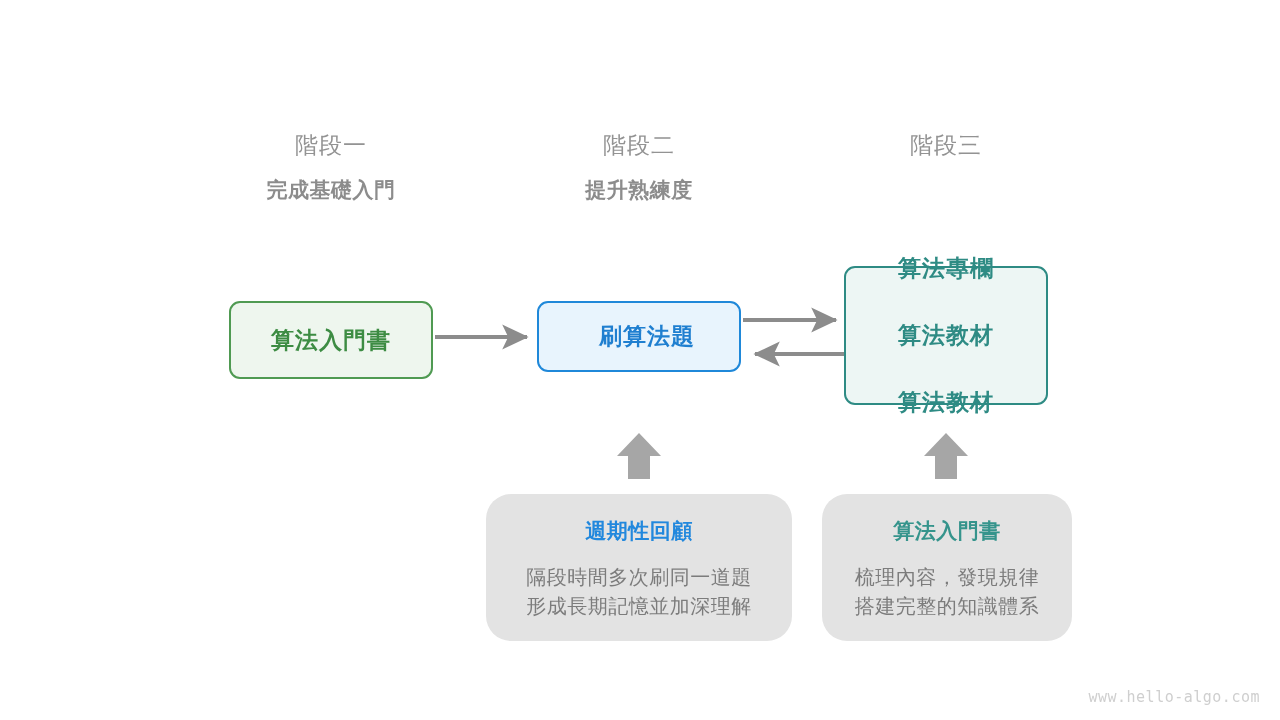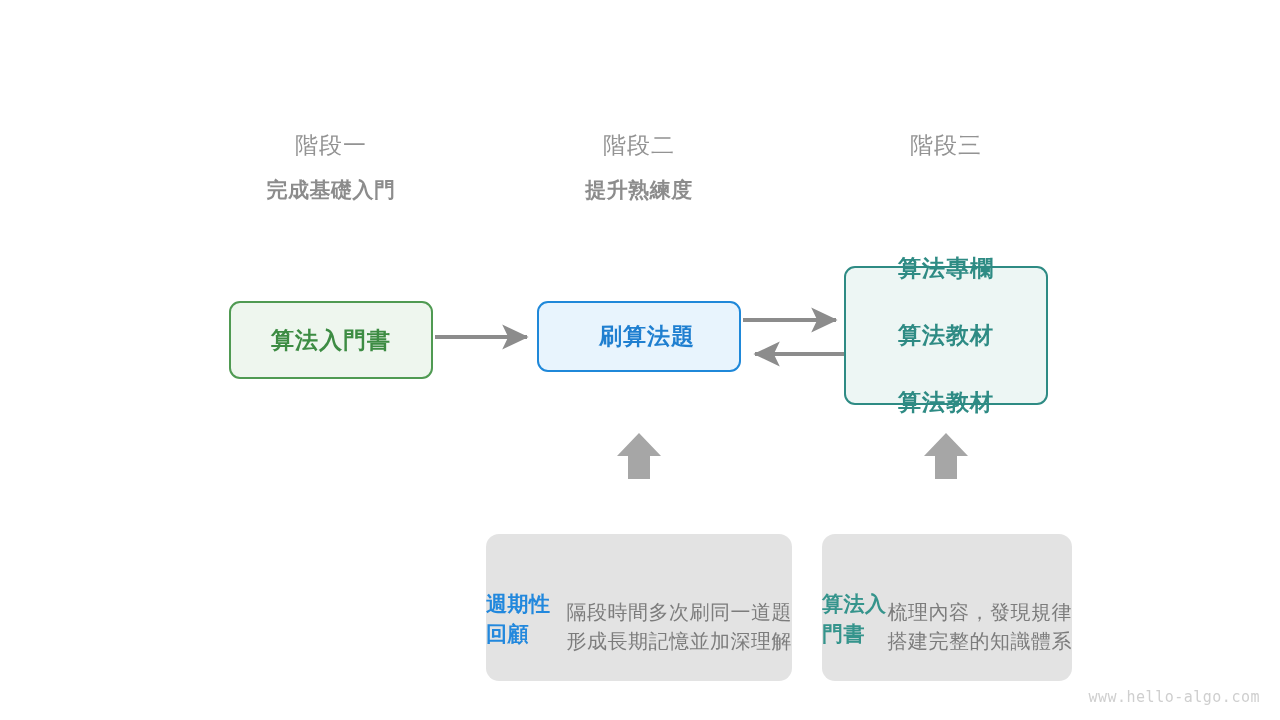--- a/index.html
+++ b/index.html
@@ -89,26 +89,25 @@
     border-color: #2e8b84;
     color: #2e8b84;
     font-size: 23px;
   }
 
   
   .note-card {
     position: absolute;
     box-sizing: border-box;
     background: #e3e3e3;
-    border-radius: 13px;
+    border-radius: 25px;
     display: flex;
-    flex-direction: row;
+    flex-direction: column;
     align-items: center;
     padding-top: 22px;
-    margin-top: 40px;
   }
   .note-title {
     font-size: 21px;
     font-weight: bold;
     line-height: 30px;
     letter-spacing: 0.5px;
   }
   .note-body {
     margin-top: 17px;
     font-size: 20px;

